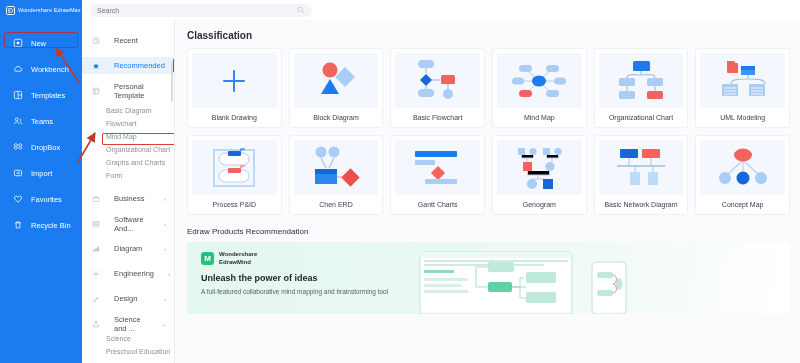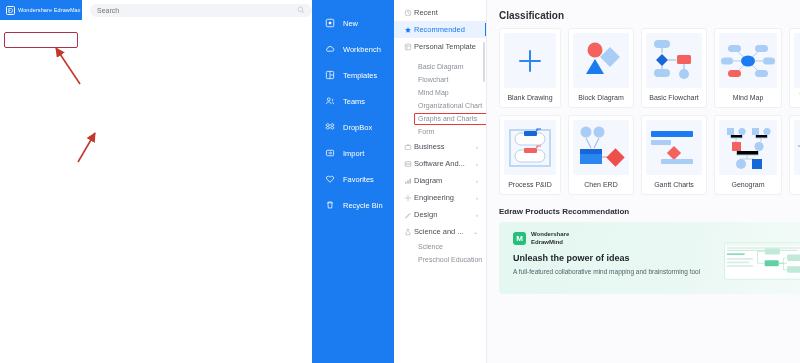--- a/index.html
+++ b/index.html
@@ -4,21 +4,21 @@
 <style>
   * { box-sizing: border-box; margin:0; padding:0; }
   html,body { width:800px; height:363px; overflow:hidden; }
   body {
     font-family: "Liberation Sans", sans-serif;
     background:#ffffff;
     font-size:11px;
     color:#333;
     -webkit-font-smoothing:antialiased;
   }
-  #app { position:relative; width:800px; height:363px; display:flex; flex-direction:row; }
+  #app { position:relative; width:800px; height:363px; display:flex; flex-direction:column; }
 
   
   .topbar { height:20px; display:flex; align-items:stretch; background:#ffffff; flex:0 0 20px; }
   .brand { width:82px; background:#1a7cf0; display:flex; align-items:center; gap:3px; padding-left:6px; }
   .brand-logo {
     width:9px; height:9px; border:1px solid #ffffff; border-radius:1.5px;
     display:flex; align-items:center; justify-content:center;
     font-size:7px; color:#fff; line-height:1;
   }
   .brand-text { color:#ffffff; font-size:5.5px; letter-spacing:.02em; white-space:nowrap; }
@@ -43,22 +43,22 @@
     color:#ffffff; font-size:7.5px; cursor:pointer; position:relative;
   }
   .rail-ic { width:10px; height:10px; flex:0 0 10px; display:block; }
 
   
   .nav2 {
     width:93px; flex:0 0 93px; background:#ffffff; border-right:1px solid #ececf0;
     padding-top:4px; overflow:hidden; position:relative;
   }
   .nav2-item {
-    height:17px; display:flex; align-items:center; gap:2px; padding-left:10px;
-    font-size:7.5px; color:#4a4f57; cursor:pointer; position:relative;
+    height:17px; display:flex; align-items:center; gap:14px; padding-left:10px;
+    font-size:7.5px; color:#4a4f57; cursor:pointer; position:relative;margin-top:8px;
   }
   .nav2-item.sel { background:#e9f2fe; color:#1a7cf0; font-weight:normal; }
   .nav2-item.sel::after {
     content:""; position:absolute; right:0; top:2px; bottom:2px; width:1.5px; background:#1a7cf0;
   }
   .nav2-ic { width:8px; height:8px; flex:0 0 8px; opacity:.75; }
   .nav2-item.sel .nav2-ic { opacity:1; }
   .nav2-caret { margin-left:auto; margin-right:8px; font-size:6px; color:#a7adb6; }
   .nav2-sub {
     height:13px; display:flex; align-items:center; padding-left:24px;
@@ -89,21 +89,21 @@
     height:55px; background:#f4f7fd; border-radius:2px;
     display:flex; align-items:center; justify-content:center;
   }
   .card-thumb svg { display:block; }
   .card-label {
     height:19px; display:flex; align-items:center; justify-content:center;
     font-size:7px; color:#3d424a; text-align:center; line-height:1.1;
   }
 
   
-  .promo-title { font-size:8px; font-weight:bold; color:#2b2f36; margin:12px 0 6px 0; }
+  .promo-title { font-size:8px; font-weight:normal; color:#2b2f36; margin:12px 0 6px 0; }
   .promo {
     height:72px; border-radius:3px; position:relative; overflow:hidden;
     background:linear-gradient(100deg,#e4f7f0 0%,#eaf8f3 45%,#f4fbf8 75%,#ffffff 100%);
     display:flex; align-items:stretch;
   }
   .promo-left { padding:9px 0 0 14px; width:215px; }
   .promo-brand { display:flex; align-items:center; gap:5px; }
   .promo-mark {
     width:13px; height:13px; border-radius:3px; background:#27c07a;
     display:flex; align-items:center; justify-content:center;

